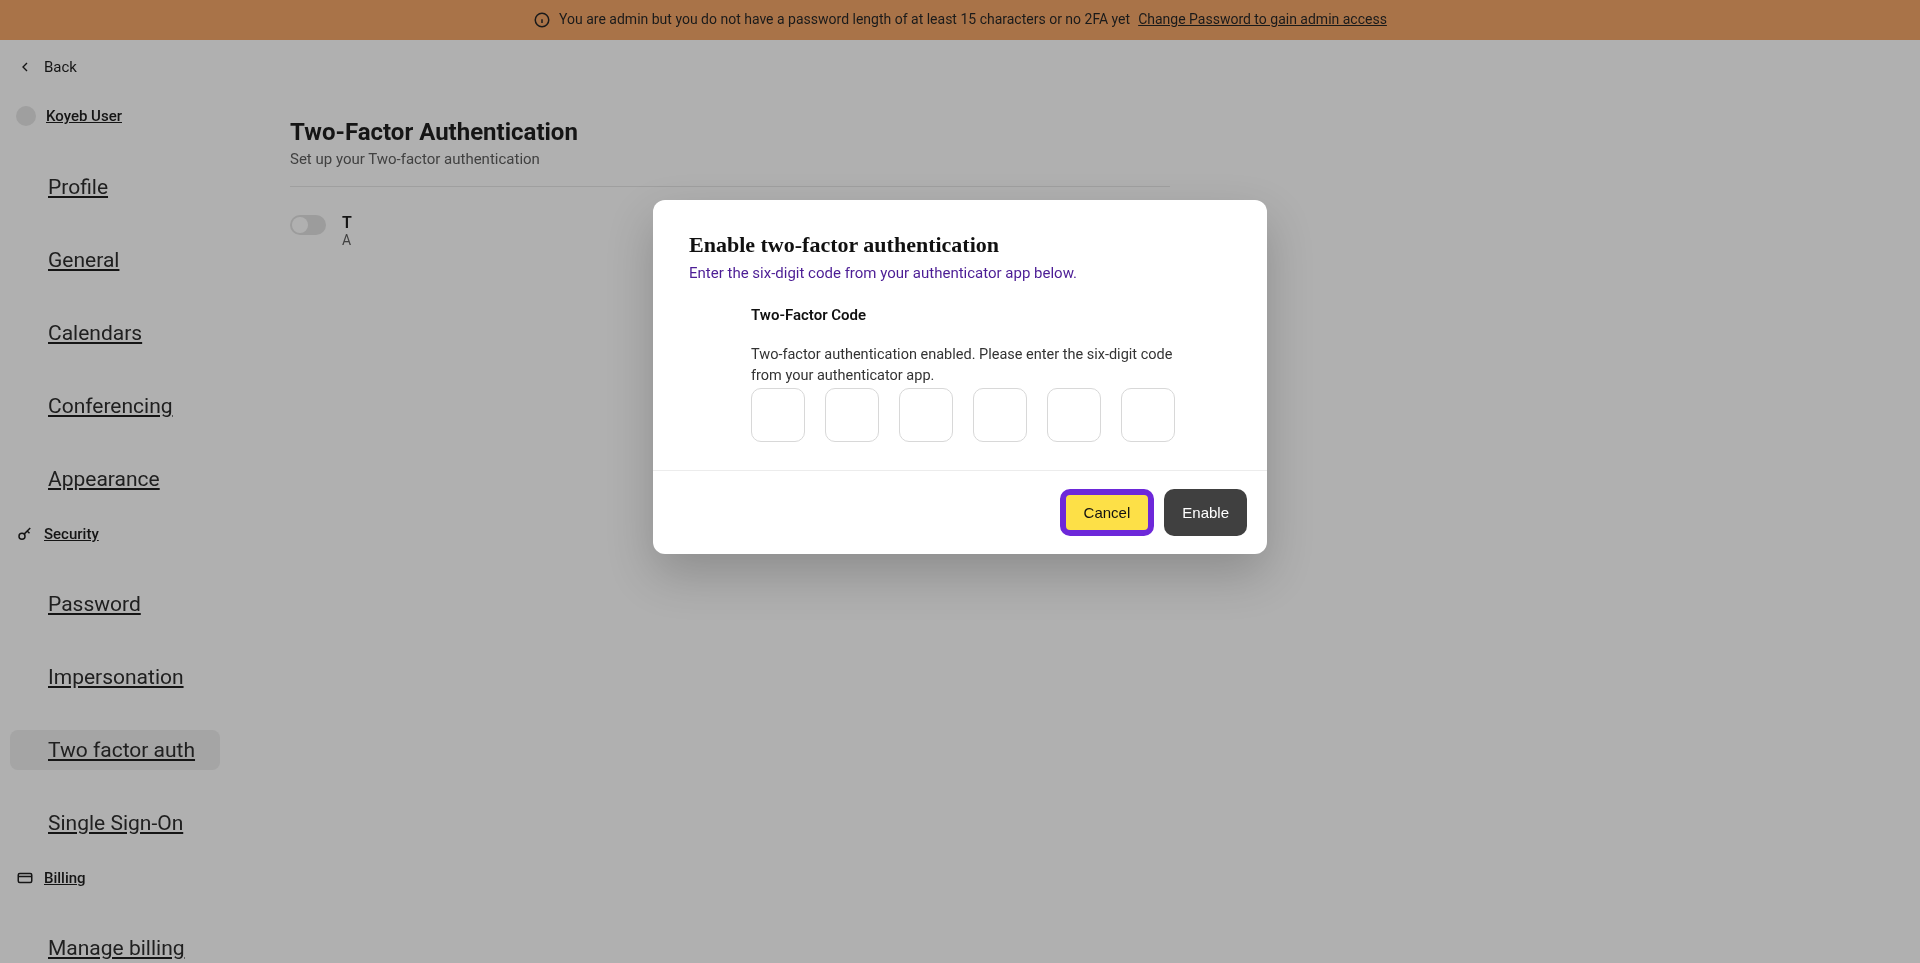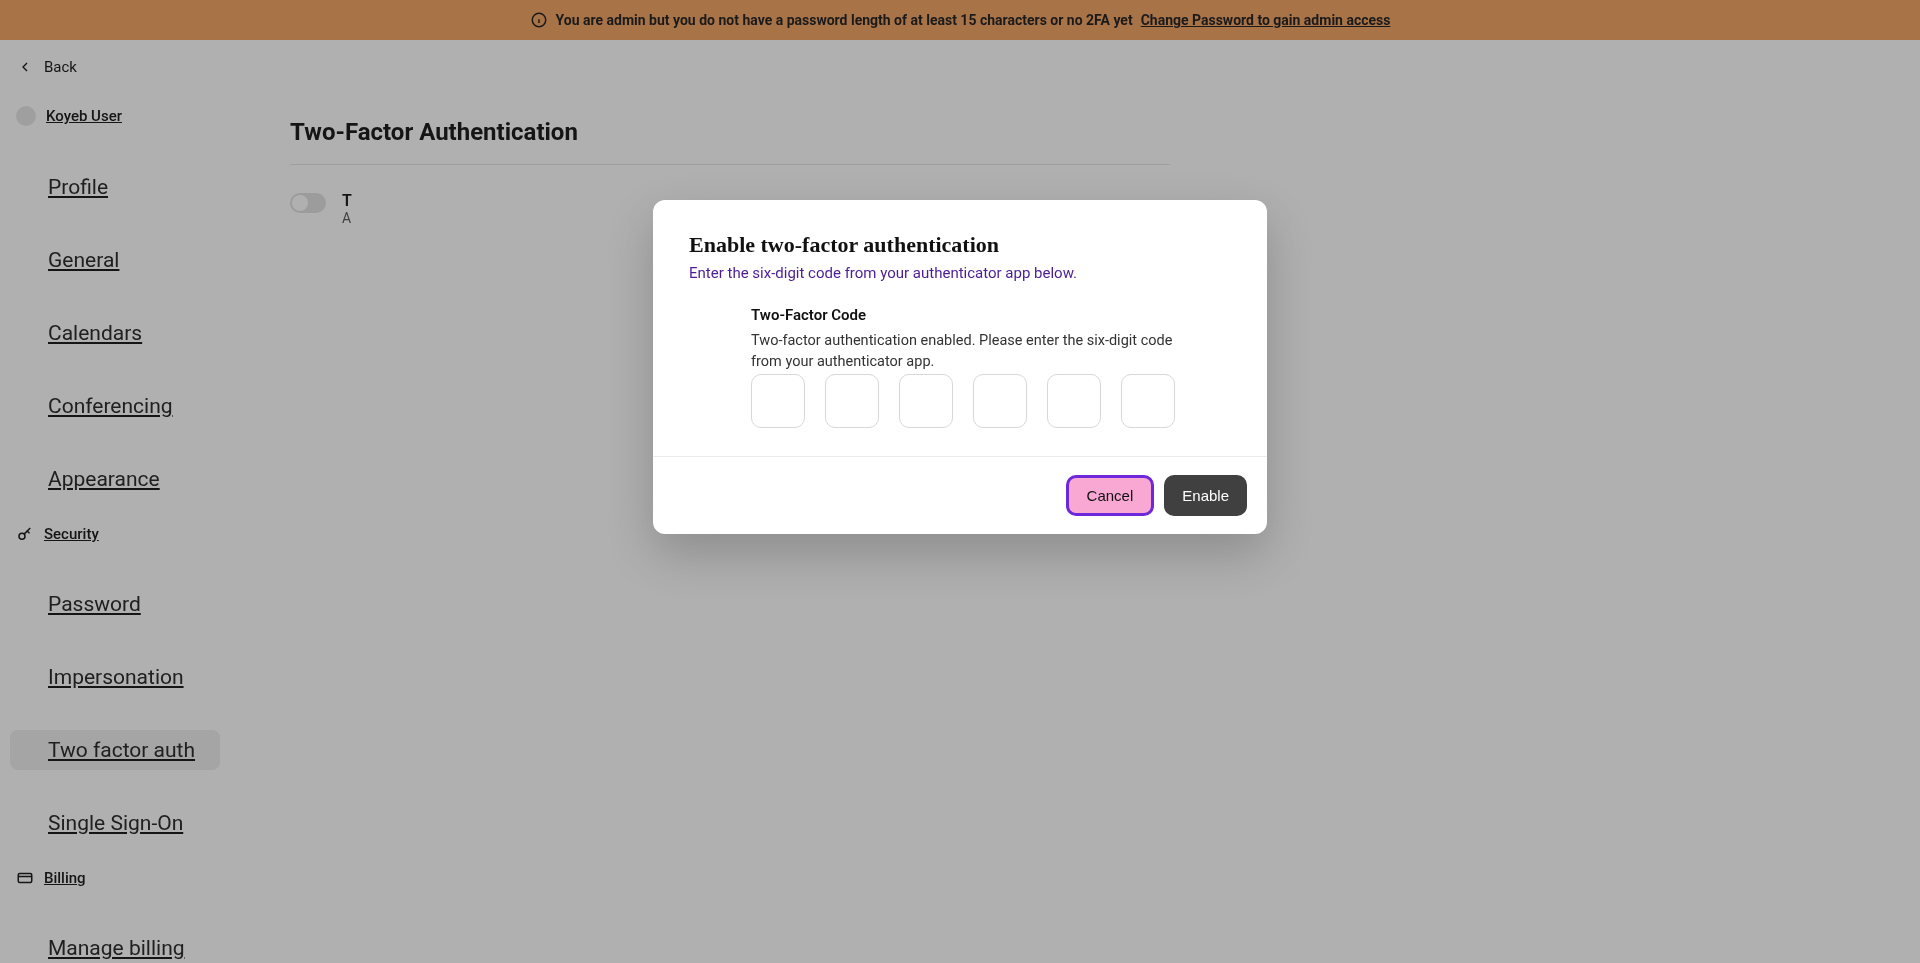--- a/index.html
+++ b/index.html
@@ -8,26 +8,25 @@
       background: #fff;
       color: #111;
       position: relative;
       min-height: 963px;
     }
     
     .admin-banner {
       background: #f5a260;
       color: #1a1a1a;
       display: flex;
-      align-items: center;
+      align-items: flex-start;
       justify-content: center;
       padding: 11px 16px;
       font-size: 14px;
       gap: 8px;
-      font-weight: bold;
     }
     .admin-banner .link { text-decoration: underline; cursor: pointer; }
     
     .back-row {
       display: flex;
       align-items: center;
       gap: 10px;
       padding: 18px 16px 14px 16px;
       font-size: 15px;
       color: #111;
@@ -68,32 +67,32 @@
       display: flex; align-items: flex-start; justify-content: center; padding-top: 200px;
     }
     .modal {
       width: 614px; background: #fff; border-radius: 12px; box-shadow: 0 20px 48px rgba(0,0,0,0.2);
       display: flex; flex-direction: column;
     }
     .modal-body { padding: 32px 36px 28px 36px; }
     .modal-title { font-size: 22px; font-weight: 700; margin-bottom: 6px; font-family: Georgia, 'Times New Roman', serif; }
     .modal-sub { font-size: 15px; color: #4c1d95; margin-bottom: 24px; }
     .field-block { padding-left: 62px; padding-right: 40px; }
-    .field-label { font-size: 15px; font-weight: 600; margin-bottom: 6px; }
+    .field-label { font-size: 15px; font-weight: 600; margin-bottom: 20px; }
     .field-desc { font-size: 14.5px; color: #333; margin-bottom: 2px; line-height: 1.45; }
     .otp-row { display: flex; gap: 20px; }
     .otp-cell {
       width: 54px; height: 54px; border: 1.5px solid #d8d8d8; border-radius: 10px; background: #fff;
       text-align: center; font-size: 22px;
     }
     .modal-footer {
       border-top: 1px solid #ececec; padding: 18px 20px; display: flex; justify-content: flex-end; gap: 10px;
     }
     .btn { font-size: 15px; padding: 9px 18px; border-radius: 10px; cursor: pointer; border: none; }
-    .btn-secondary { background: #f9a8d4; color: #111; border: 3px solid #6d28d9; }
+    .btn-secondary { background: #fde047; color: #111; border: 6px solid #6d28d9; }
     .btn-primary { background: #404040; color: #fff; }
     
     .icon { width: 18px; height: 18px; flex: none; display: inline-flex; align-items: center; justify-content: center; }
   </style>
 </head>
 <body>
 
 <div class="admin-banner">
   <span class="icon">
     <svg viewBox="0 0 24 24" width="18" height="18" fill="none" stroke="#1a1a1a" stroke-width="2">
@@ -168,20 +167,21 @@
         </span>
         <span>Developer</span>
       </div>
       <div class="sb-item"><span>Webhooks</span></div>
     </div>
 
   </nav>
 
   <main class="main">
     <h1 class="page-title">Two-Factor Authentication</h1>
+    <p class="page-sub">Set up your Two-factor authentication</p>
     <hr class="divider">
     <div class="toggle-row">
       <div class="toggle"></div>
       <div>
         <div style="font-weight:600;">T</div>
         <div style="color:#555; font-size:14px;">A</div>
       </div>
     </div>
   </main>
 </div>

